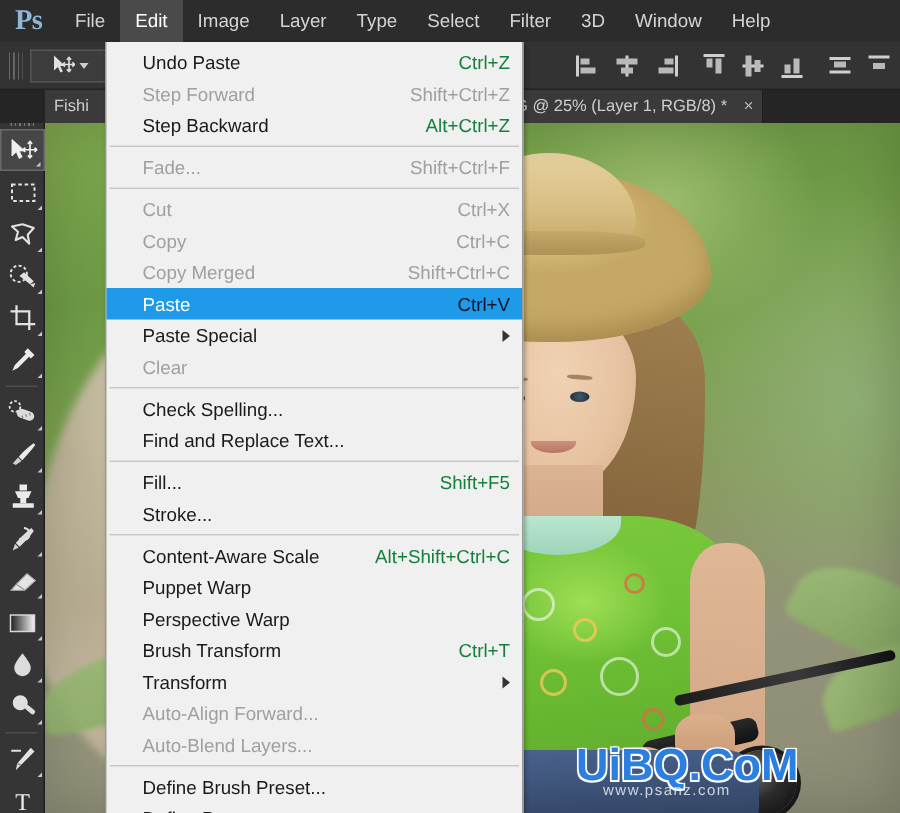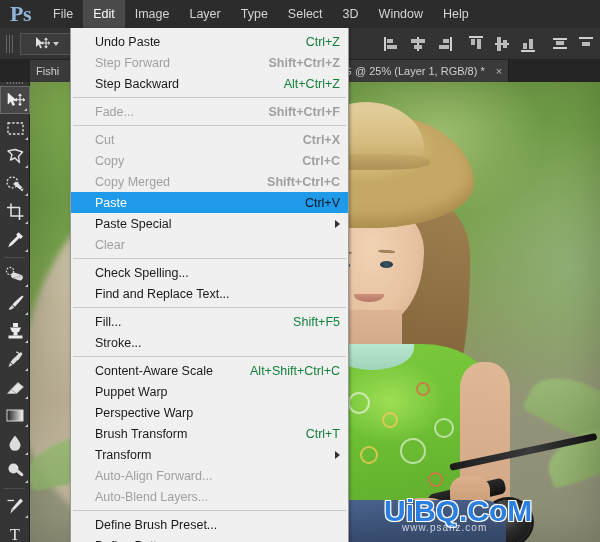--- a/index.html
+++ b/index.html
@@ -22,21 +22,21 @@
     position: absolute; left: 0; top: 0;
     width: 600px; height: 28px;
     background: #2c2c2c;
     display: flex; align-items: center;
     z-index: 40;
   }
   .ps-logo {
     color: #8fb6d9;
     font-family: "Liberation Serif", serif;
     font-weight: bold;
-    font-size: 22px;
+    font-size: 19px;
     letter-spacing: -0.5px;
     padding: 0 12px 0 10px;
     line-height: 28px;
   }
   .menu-item {
     color: #d4d4d4;
     font-size: 12.5px;
     padding: 0 10px;
     height: 28px;
     line-height: 28px;
@@ -367,21 +367,21 @@
     background: #1e9ae8;
     color: #ffffff;
   }
   .mrow .mlabel { flex: 0 0 auto; }
   .mrow .mshort {
     margin-left: auto;
     font-size: 12.5px;
     color: #15803d;
     padding-left: 20px;
   }
-  .mrow.disabled .mshort { color: #a0a0a0; font-weight: bold; }
+  .mrow.disabled .mshort { color: #a0a0a0; }
   .mrow.highlight .mshort { color: #0f172a; }
   .mrow .marrow {
     margin-left: auto;
     width: 0; height: 0;
     border-top: 4px solid transparent;
     border-bottom: 4px solid transparent;
     border-left: 5px solid #333;
   }
   .msep {
     height: 1px;
@@ -396,20 +396,21 @@
 
   <div id="menubar">
     <div class="ps-logo">Ps</div>
     <div id="menubar-items" style="display:flex;">
         <div class="menu-item">File</div>
         <div class="menu-item active">Edit</div>
         <div class="menu-item">Image</div>
         <div class="menu-item">Layer</div>
         <div class="menu-item">Type</div>
         <div class="menu-item">Select</div>
+        <div class="menu-item">Filter</div>
         <div class="menu-item">3D</div>
         <div class="menu-item">Window</div>
         <div class="menu-item">Help</div>
       </div>
   </div>
 
   <div id="optionsbar">
     <div class="opt-grip"></div>
     <div class="opt-tool-well">
       <svg width="16" height="15" viewBox="0 0 16 15">

